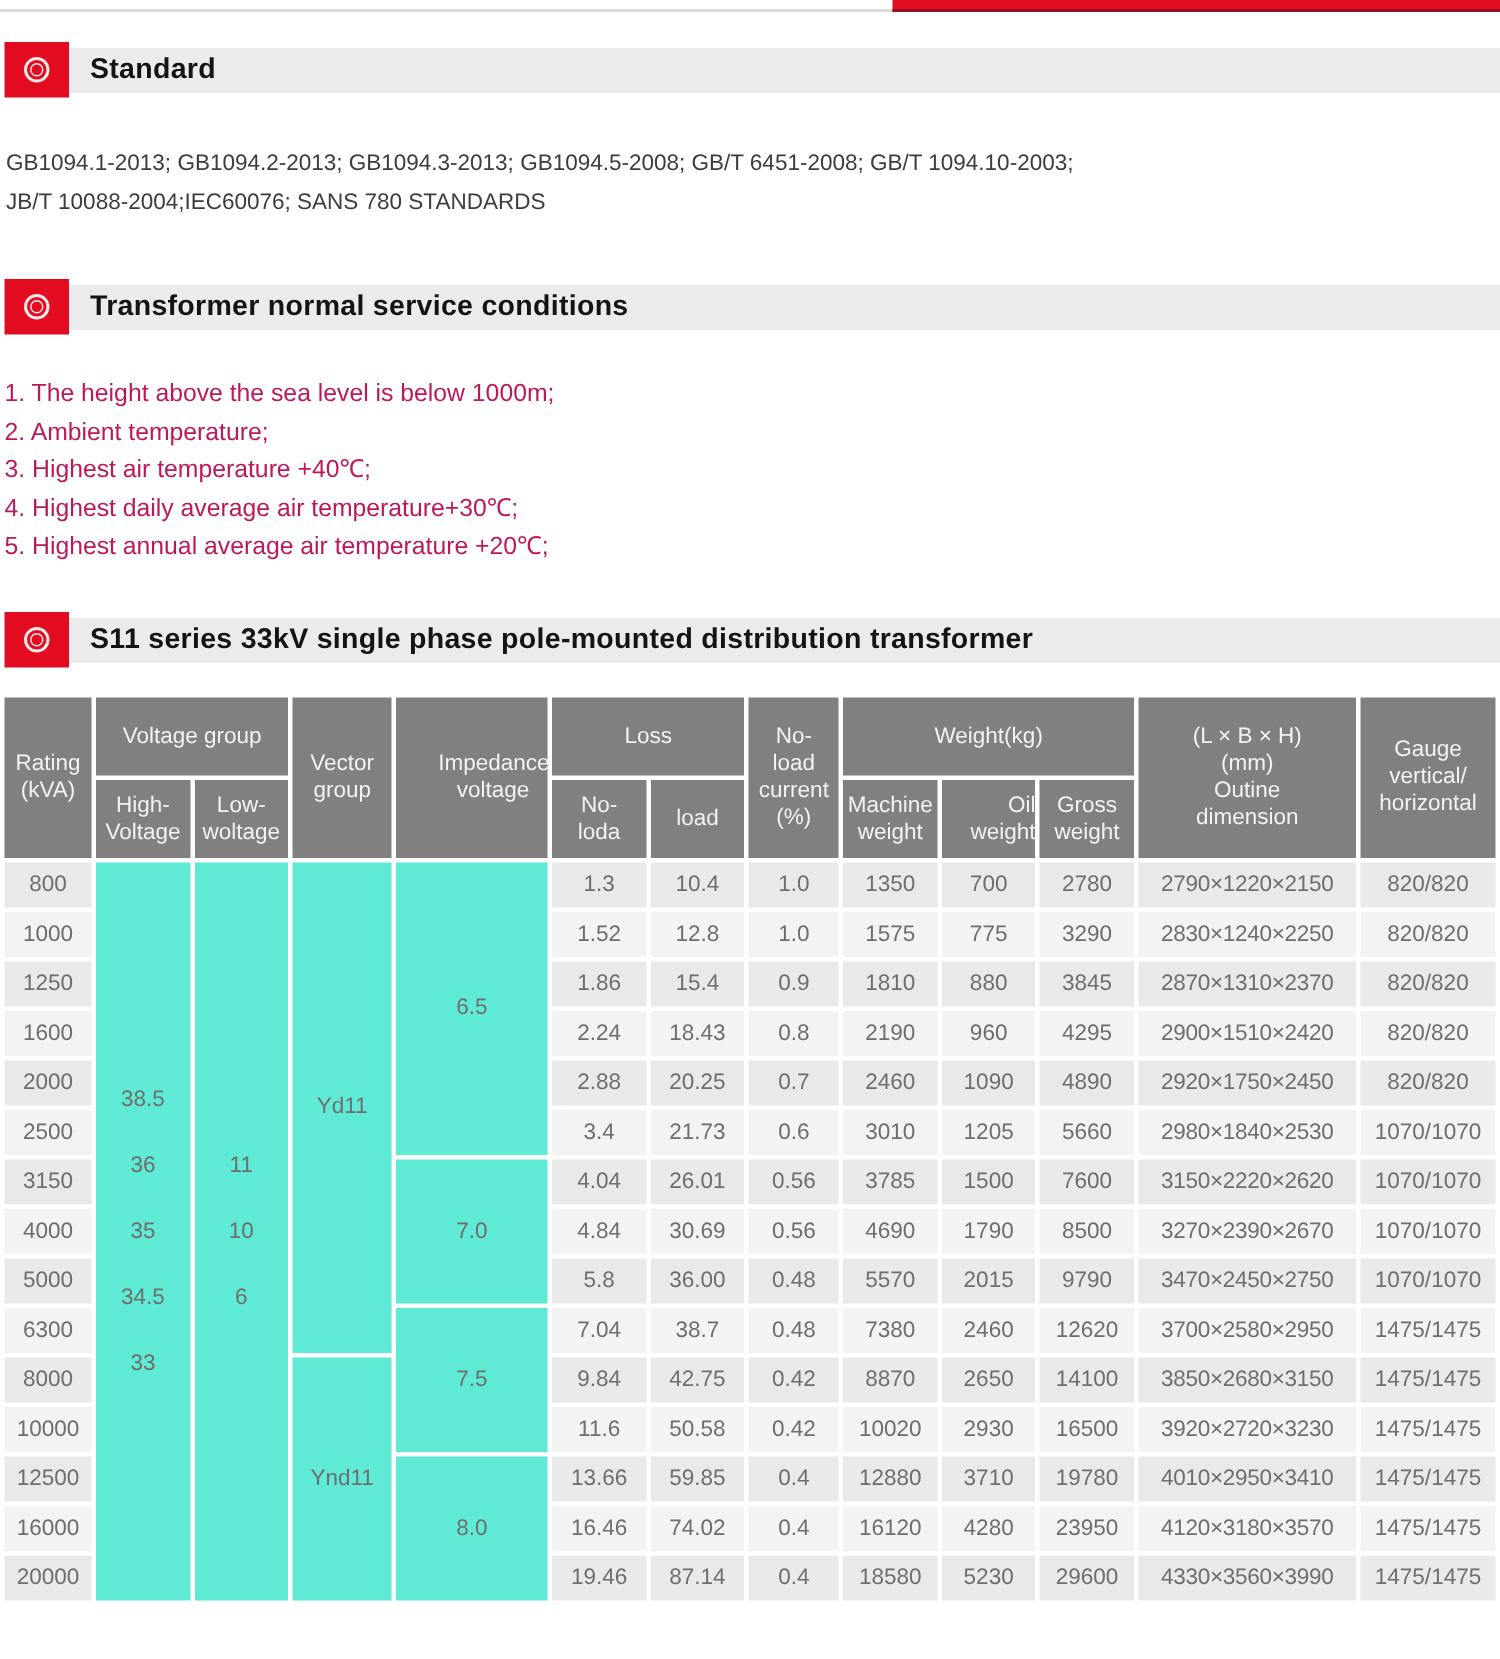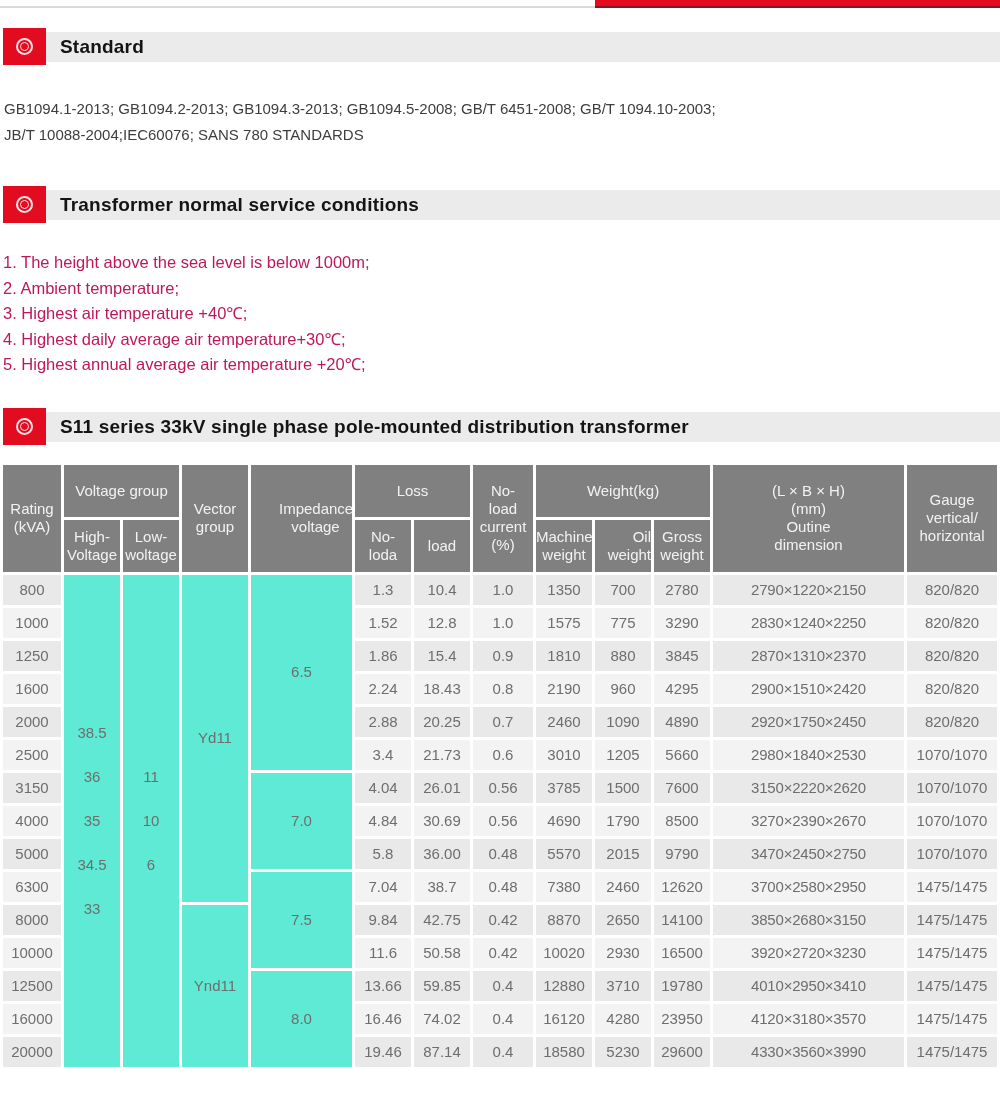--- a/index.html
+++ b/index.html
@@ -118,21 +118,21 @@
         <th rowspan="2" style="width: 66px;">Vector
 group</th>
         <th rowspan="2" style="width: 101px; padding-left: 28px;">Impedance
 voltage</th>
         <th colspan="2">Loss</th>
         <th rowspan="2" style="width: 60px;">No-
 load
 current
 (%)</th>
         <th colspan="3">Weight(kg)</th>
-        <th rowspan="2" style="width: 191px; margin-left: 12px;">(L × B × H)
+        <th rowspan="2" style="width: 145px; margin-left: 12px;">(L × B × H)
 (mm)
 Outine
 dimension</th>
         <th rowspan="2" style="width: 90px;">Gauge
 vertical/
 horizontal</th>
       </tr>
       <tr>
         <th style="width: 64px;">High-
 Voltage</th>

